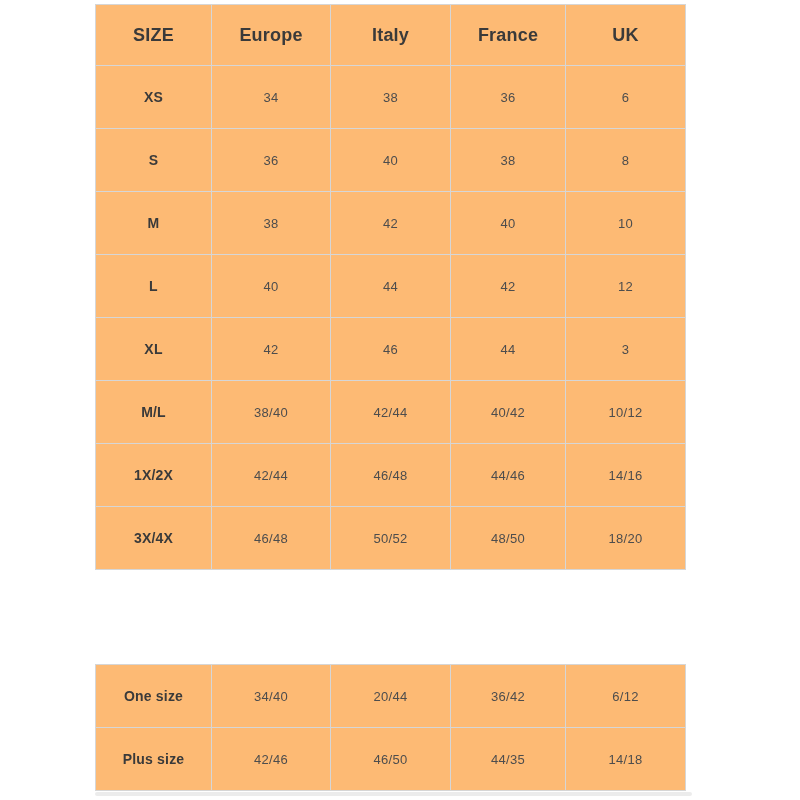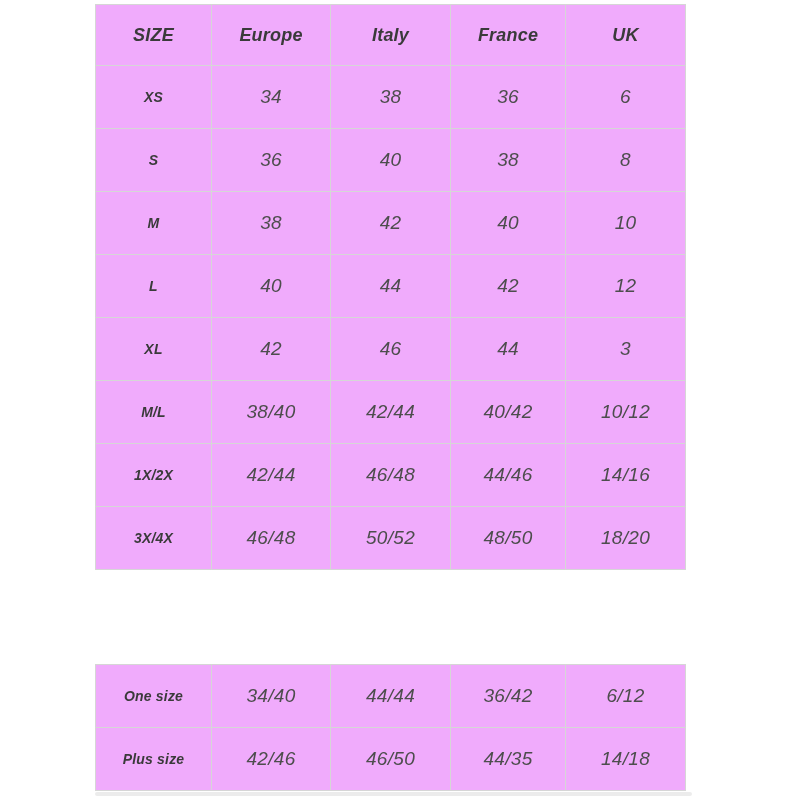--- a/index.html
+++ b/index.html
@@ -31,39 +31,38 @@
     table-layout: fixed;
     background: #ffffff;
   }
   table.size-table.main { top: 4px; }
   table.size-table.special { top: 664px; }
   .size-table th, .size-table td {
     border: 1px solid var(--border);
     text-align: center;
     vertical-align: middle;
     padding: 0;
-    background: #f0abfc;
-    font-style: italic;
+    background: #fdba74;
   }
   .size-table thead tr { height: 61px; }
   .size-table tbody tr { height: 63px; }
   .size-table thead th {
     font-size: 18px;
     font-weight: 700;
     color: var(--header-text);
     letter-spacing: 0.2px;
   }
   .size-table tbody th {
     font-size: 14px;
     font-weight: 700;
     color: var(--size-text);
     letter-spacing: 0.2px;
   }
   .size-table tbody td {
-    font-size: 19px;
+    font-size: 13px;
     font-weight: 400;
     color: var(--value-text);
     letter-spacing: 0.3px;
   }
   .h-scrollbar {
     position: absolute;
     left: 95px;
     top: 792px;
     width: 597px;
     height: 4px;
@@ -158,21 +157,21 @@
       <col style="width:116px">
       <col style="width:119px">
       <col style="width:120px">
       <col style="width:115px">
       <col style="width:120px">
     </colgroup>
     <tbody id="special-tbody">
         <tr>
           <th>One size</th>
           <td>34/40</td>
-          <td>44/44</td>
+          <td>20/44</td>
           <td>36/42</td>
           <td>6/12</td>
         </tr>
         <tr>
           <th>Plus size</th>
           <td>42/46</td>
           <td>46/50</td>
           <td>44/35</td>
           <td>14/18</td>
         </tr>

